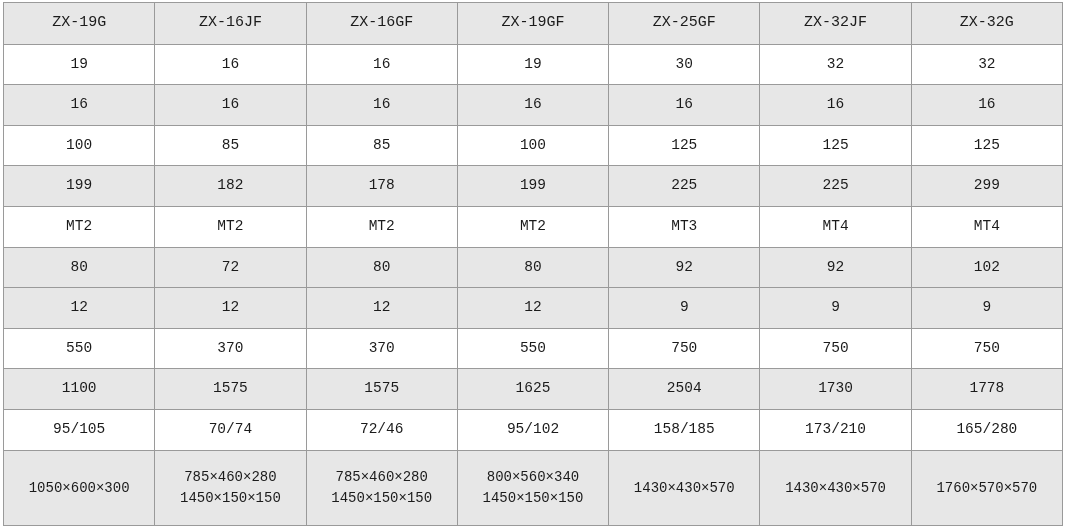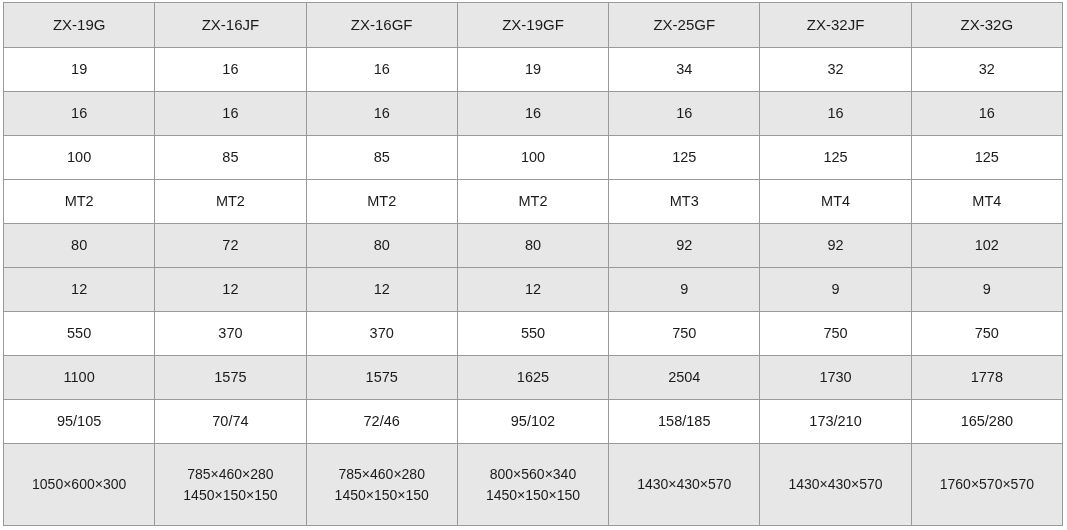--- a/index.html
+++ b/index.html
@@ -11,20 +11,21 @@
     font-family: "Liberation Sans", sans-serif;
     width: 1067px;
     height: 530px;
     overflow: hidden;
   }
   .spec-table-wrap {
     width: 1067px;
     height: 420px;
     box-sizing: border-box;
     padding: 2px 3px 3px 3px;
+    font-family: Liberation Mono, monospace;
   }
   table.spec-table {
     border-collapse: collapse;
     table-layout: fixed;
     width: 1060px;
     height: 524px;
     border: 1px solid #9a9a9a;
   }
   table.spec-table td {
     border: 1px solid #9a9a9a;
@@ -66,41 +67,50 @@
         <td>ZX-19GF</td>
         <td>ZX-25GF</td>
         <td>ZX-32JF</td>
         <td>ZX-32G</td>
       </tr>
       <tr class="row-plain">
         <td>19</td>
         <td>16</td>
         <td>16</td>
         <td>19</td>
-        <td>34</td>
+        <td>30</td>
         <td>32</td>
         <td>32</td>
       </tr>
       <tr class="row-shaded">
         <td>16</td>
         <td>16</td>
         <td>16</td>
         <td>16</td>
         <td>16</td>
         <td>16</td>
         <td>16</td>
       </tr>
       <tr class="row-plain">
         <td>100</td>
         <td>85</td>
         <td>85</td>
         <td>100</td>
         <td>125</td>
         <td>125</td>
         <td>125</td>
+      </tr>
+      <tr class="row-shaded">
+        <td>199</td>
+        <td>182</td>
+        <td>178</td>
+        <td>199</td>
+        <td>225</td>
+        <td>225</td>
+        <td>299</td>
       </tr>
       <tr class="row-plain">
         <td>MT2</td>
         <td>MT2</td>
         <td>MT2</td>
         <td>MT2</td>
         <td>MT3</td>
         <td>MT4</td>
         <td>MT4</td>
       </tr>

